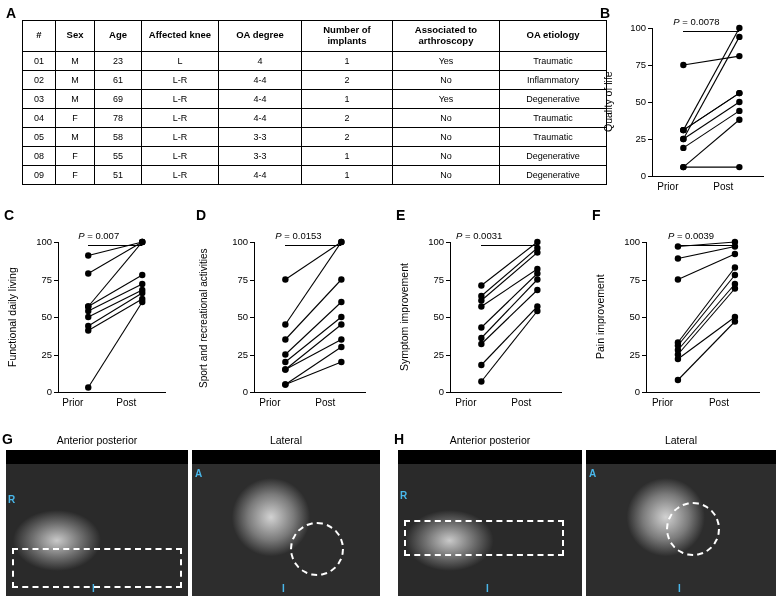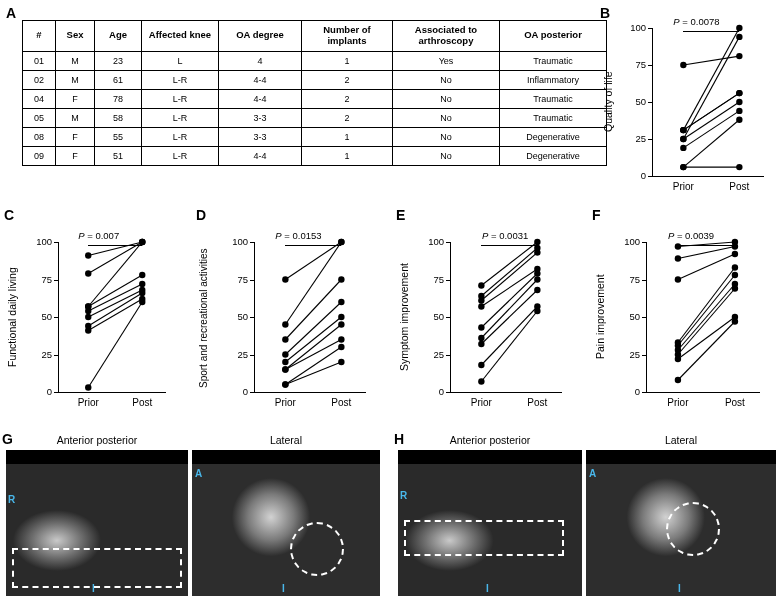--- a/index.html
+++ b/index.html
@@ -18,21 +18,21 @@
   .c5{width:88px}.c6{width:104px}.c7{width:104px}
 
   
   .plot{position:absolute;}
   .plot .panel-letter{position:absolute;left:0;top:0;}
   .ylabel{position:absolute;writing-mode:vertical-rl;transform:rotate(180deg);
           font-size:10.5px;text-align:center;}
   .axis-line{position:absolute;background:#000;}
   .tick{position:absolute;background:#000;height:1px;width:4px;}
   .ticklab{position:absolute;font-size:9.5px;text-align:right;}
-  .xlab{position:absolute;font-size:10px;text-align:center;}
+  .xlab{position:absolute;font-size:10px;text-align:left;}
   .pval{position:absolute;font-size:9.5px;white-space:nowrap;text-align:center;}
   .pbar{position:absolute;background:#000;height:1px;}
   svg.lines{position:absolute;left:0;top:0;overflow:visible;}
 
   
   .mri{position:absolute;}
   .mri .panel-letter{position:absolute;left:0;top:0;}
   .mri-title{position:absolute;font-size:10.5px;text-align:center;}
   .mri-img{position:absolute;background:#111;overflow:hidden;}
   .mri-ap{background:
@@ -59,21 +59,21 @@
   <table class="clin">
     <thead>
       <tr>
         <th class="c0">#</th>
         <th class="c1">Sex</th>
         <th class="c2">Age</th>
         <th class="c3">Affected knee</th>
         <th class="c4">OA degree</th>
         <th class="c5">Number of implants</th>
         <th class="c6">Associated to arthroscopy</th>
-        <th class="c7">OA posterior</th>
+        <th class="c7">OA etiology</th>
       </tr>
     </thead>
     <tbody id="table-body">
         <tr>
           <td class="c0">01</td>
           <td class="c1">M</td>
           <td class="c2">23</td>
           <td class="c3">L</td>
           <td class="c4">4</td>
           <td class="c5">1</td>
@@ -82,20 +82,30 @@
         </tr>
         <tr>
           <td class="c0">02</td>
           <td class="c1">M</td>
           <td class="c2">61</td>
           <td class="c3">L-R</td>
           <td class="c4">4-4</td>
           <td class="c5">2</td>
           <td class="c6">No</td>
           <td class="c7">Inflammatory</td>
+        </tr>
+        <tr>
+          <td class="c0">03</td>
+          <td class="c1">M</td>
+          <td class="c2">69</td>
+          <td class="c3">L-R</td>
+          <td class="c4">4-4</td>
+          <td class="c5">1</td>
+          <td class="c6">Yes</td>
+          <td class="c7">Degenerative</td>
         </tr>
         <tr>
           <td class="c0">04</td>
           <td class="c1">F</td>
           <td class="c2">78</td>
           <td class="c3">L-R</td>
           <td class="c4">4-4</td>
           <td class="c5">2</td>
           <td class="c6">No</td>
           <td class="c7">Traumatic</td>
@@ -295,21 +305,21 @@
     <div class="ticklab" style="left: 20px; top: 140.5px; width: 28px;">25</div>
     <div class="tick" style="left: 50px; top: 109px;"></div>
     <div class="ticklab" style="left: 20px; top: 103px; width: 28px;">50</div>
     <div class="tick" style="left: 50px; top: 71.5px;"></div>
     <div class="ticklab" style="left: 20px; top: 65.5px; width: 28px;">75</div>
     <div class="tick" style="left: 50px; top: 34px;"></div>
     <div class="ticklab" style="left: 20px; top: 28px; width: 28px;">100</div>
     <div class="xlab" style="left: 59.36px; top: 189px; width: 52px;">Prior</div>
     <div class="xlab" style="left: 115.36px; top: 189px; width: 52px;">Post</div>
     <div class="pbar" style="left: 85.36px; top: 37px; width: 56px;"></div>
-    <div class="pval" style="left: 86px; top: 22px;"><i>P</i> = 0.0031</div>
+    <div class="pval" style="left: 60px; top: 22px;"><i>P</i> = 0.0031</div>
     <svg class="lines" width="182" height="218">
       <line x1="85.36" y1="77.5" x2="141.36" y2="34" stroke="#000" stroke-width="1.1"></line>
       <circle cx="85.36" cy="77.5" r="3.2" fill="#000"></circle>
       <circle cx="141.36" cy="34" r="3.2" fill="#000"></circle>
       <line x1="85.36" y1="88" x2="141.36" y2="40" stroke="#000" stroke-width="1.1"></line>
       <circle cx="85.36" cy="88" r="3.2" fill="#000"></circle>
       <circle cx="141.36" cy="40" r="3.2" fill="#000"></circle>
       <line x1="85.36" y1="92.5" x2="141.36" y2="44.5" stroke="#000" stroke-width="1.1"></line>
       <circle cx="85.36" cy="92.5" r="3.2" fill="#000"></circle>
       <circle cx="141.36" cy="44.5" r="3.2" fill="#000"></circle>

